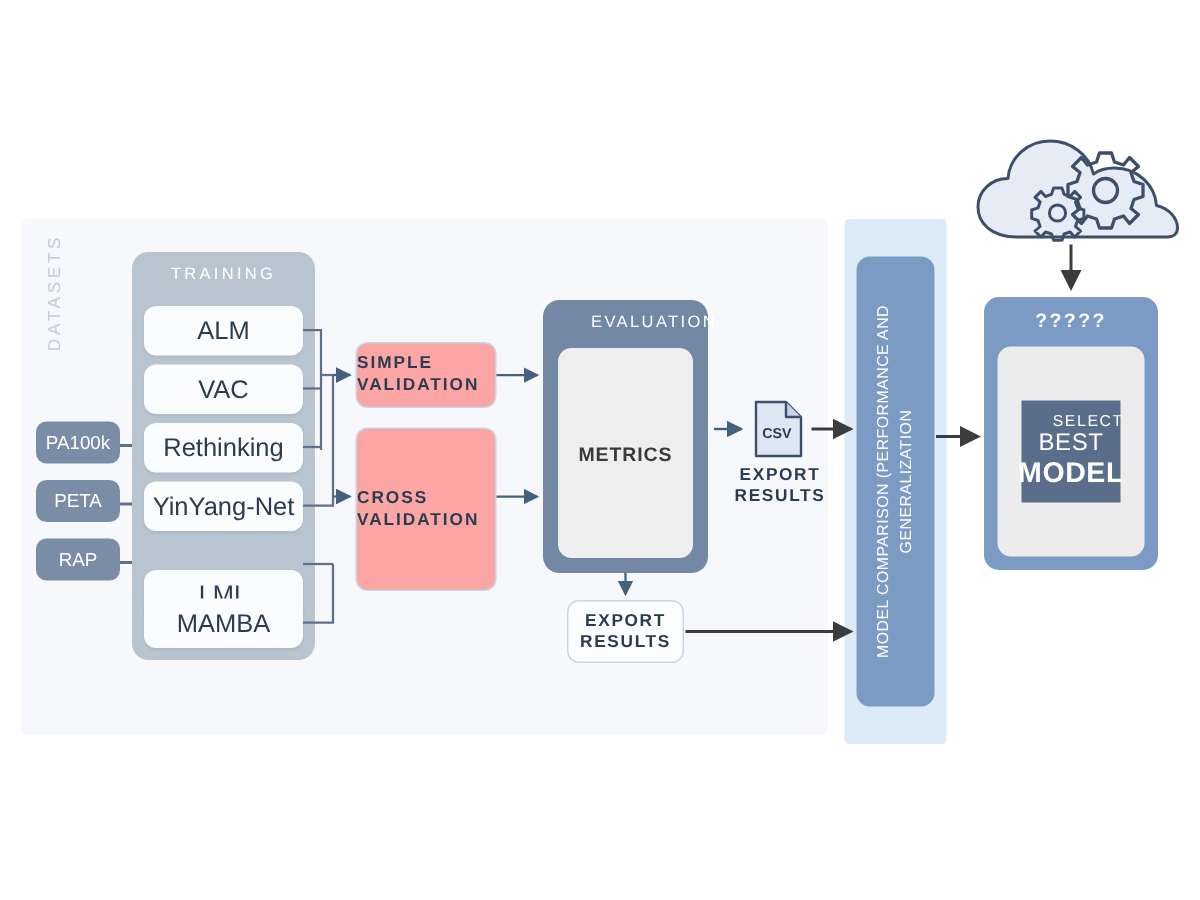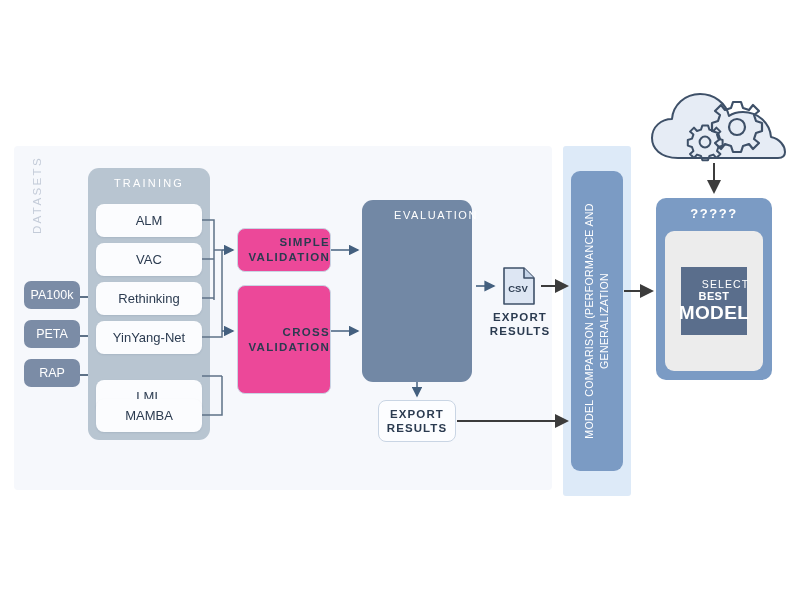--- a/index.html
+++ b/index.html
@@ -51,31 +51,31 @@
     background: #b8c5d1; border-radius: 11px;
   }
   .training-title {
     position: absolute; left: 88px; top: 177px; width: 122px;
     text-align: center; color: #ffffff; font-size: 11px; letter-spacing: 2.2px;
   }
   .model-box {
     position: absolute; left: 96px; width: 106px; height: 33px;
     background: #fbfcfe; border-radius: 8px;
     display: flex; align-items: center; justify-content: center;
-    color: #2b3b50; font-size: 13px;
+    color: #2b3b50; font-size: 17px;
     box-shadow: 0 1px 2px rgba(40,60,90,0.10);
   }
   .m0 { top: 204px; } .m1 { top: 243px; } .m2 { top: 282px; }
   .m3 { top: 321px; } .m4 { top: 360px; margin-top: 20px; } .m5 { top: 399px; }
 
   
   .val-box {
-    position: absolute; background: #ec4899; border: 1.2px solid #c9d5e4;
+    position: absolute; background: #fca5a5; border: 1.2px solid #c9d5e4;
     border-radius: 8px; display: flex; align-items: center; justify-content: center;
-    text-align: right; color: #2b3b50; font-size: 11.5px; letter-spacing: 1.3px;
+    text-align: left; color: #2b3b50; font-size: 11.5px; letter-spacing: 1.3px;
     line-height: 15px; font-weight: 600;
   }
   .val-simple { left: 237px; top: 228px; width: 94px; height: 44px; }
   .val-cross  { left: 237px; top: 285px; width: 94px; height: 109px; }
 
   
   .eval-box {
     position: absolute; left: 362px; top: 200px; width: 110px; height: 182px;
     background: #7288a5; border-radius: 11px;
   }
@@ -132,21 +132,21 @@
     position: absolute; left: 665px; top: 231px; width: 98px; height: 140px;
     background: #ececec; border-radius: 9px;
   }
   .best-core {
     position: absolute; left: 681px; top: 267px; width: 66px; height: 68px;
     background: #5a6e8c;
     display: flex; flex-direction: column; align-items: center; justify-content: center;
     color: #ffffff;
   }
   .best-core .l1 { font-size: 10.5px; letter-spacing: 1.1px; margin-left: 23px; }
-  .best-core .l2 { font-size: 11px; font-weight: 700; letter-spacing: 0.4px; text-align: center; }
+  .best-core .l2 { font-size: 16px; font-weight: 400; letter-spacing: 0.4px; text-align: center; }
   .best-core .l3 { font-size: 19px; font-weight: 700; letter-spacing: 0.4px; }
 
   svg.overlay { position: absolute; left: 0; top: 0; width: 800px; height: 600px; pointer-events: none; }
 </style>
 </head>
 <body>
 
 <div id="canvas">
 
   <div class="main-panel"></div>
@@ -168,20 +168,21 @@
   <div class="model-box m1">VAC</div>
   <div class="model-box m3">YinYang-Net</div>
   <div class="model-box m4">LML</div>
   <div class="model-box m5">MAMBA</div>
 
   <div class="val-box val-simple">SIMPLE VALIDATION</div>
   <div class="val-box val-cross">CROSS VALIDATION</div>
 
   <div class="eval-box"></div>
   <div class="eval-title">EVALUATION</div>
+  <div class="metrics-box">METRICS</div>
 
   <div class="csv-wrap">
     <svg width="42" height="40" viewBox="0 0 42 40">
       <path d="M6 2 H26 L36 12 V38 H6 Z" fill="#dde6f3" stroke="#3e5068" stroke-width="1.6" stroke-linejoin="round"></path>
       <path d="M26 2 V12 H36" fill="#c5d4e8" stroke="#3e5068" stroke-width="1.6" stroke-linejoin="round"></path>
       <text x="20" y="26" font-family="Liberation Sans, sans-serif" font-size="9.5" font-weight="700" fill="#2b3b50" text-anchor="middle">CSV</text>
     </svg>
   </div>
   <div class="csv-label">EXPORT RESULTS</div>
 

